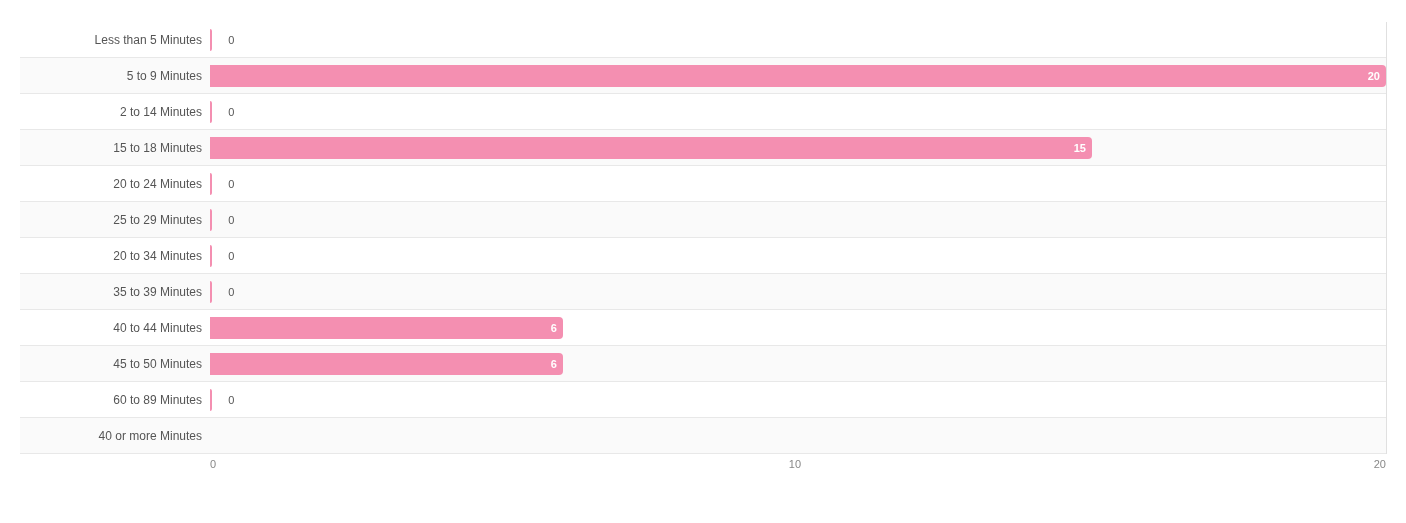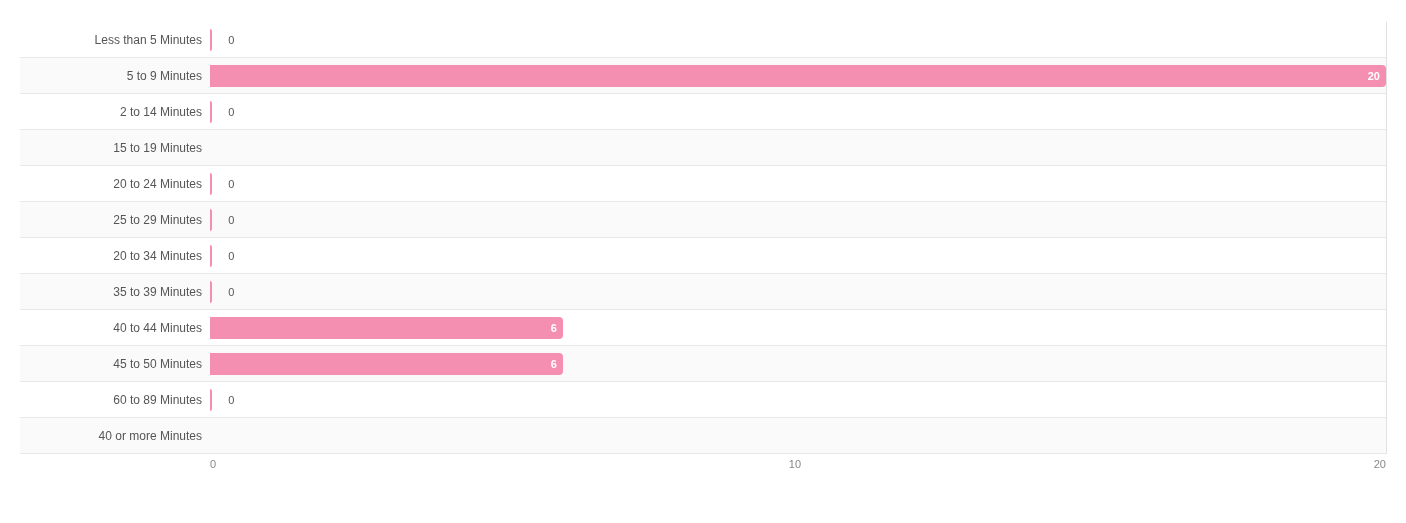--- a/index.html
+++ b/index.html
@@ -153,21 +153,26 @@
       </div>
       <div class="bar-row">
         <div class="label">2 to 14 Minutes</div>
         <div class="bars-wrapper">
           <div class="bar" style="width: 0.2%;">
             <span class="bar-value">0</span>
           </div>
         </div>
       </div>
       <div class="bar-row">
-        <div class="label">15 to 19 Minutes</div>
+        <div class="label">15 to 18 Minutes</div>
+        <div class="bars-wrapper">
+          <div class="bar" style="width: 75%;">
+            <span class="bar-value-inside">15</span>
+          </div>
+        </div>
       </div>
       <div class="bar-row">
         <div class="label">20 to 24 Minutes</div>
         <div class="bars-wrapper">
           <div class="bar" style="width: 0.2%;">
             <span class="bar-value">0</span>
           </div>
         </div>
       </div>
       <div class="bar-row">

